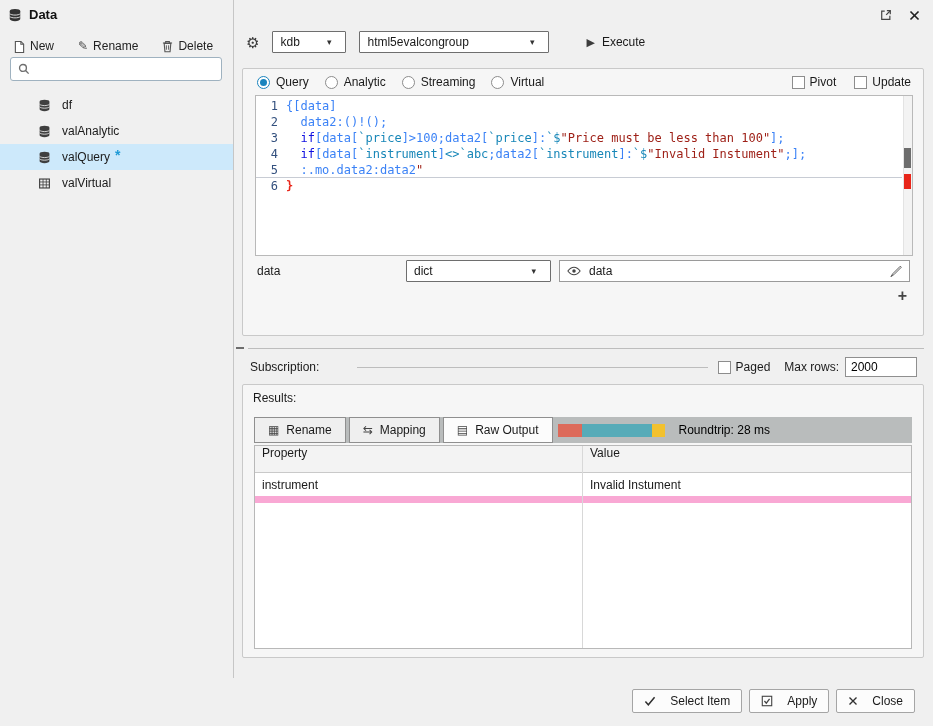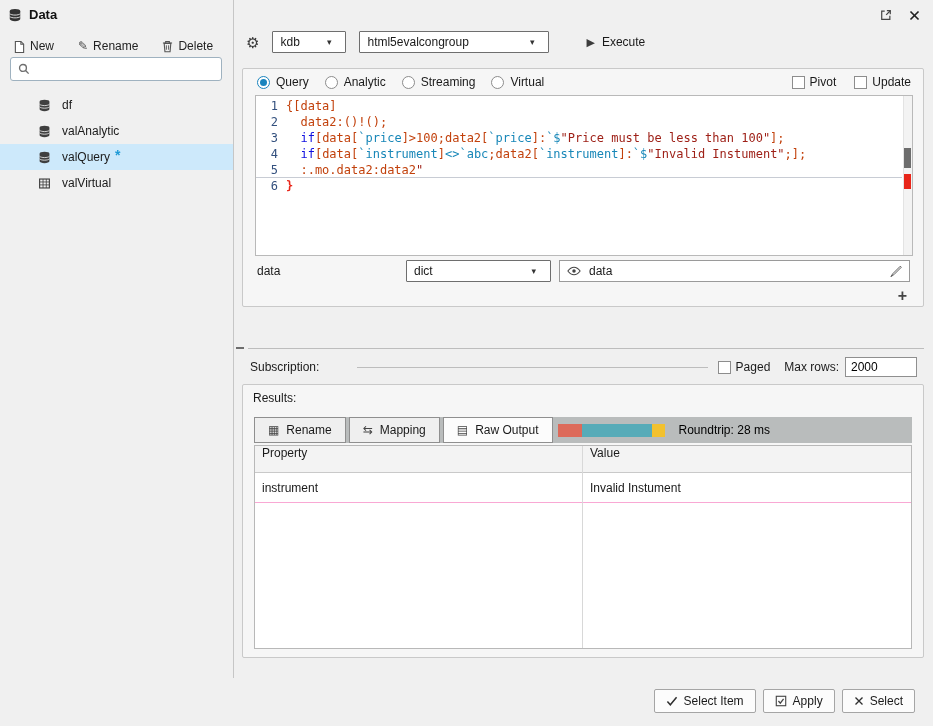--- a/index.html
+++ b/index.html
@@ -41,42 +41,42 @@
   .gear { font-size: 15px; color: #3a3a3a; line-height: 1; }
   .combo { height: 22px; background: #fff; border: 1px solid #6e6e6e; border-radius: 1px; display: flex; align-items: center; justify-content: space-between; padding: 0 14px 0 7px; }
   .combo-kdb { width: 74px; }
   .combo-group { width: 190px; }
   .combo-dict { width: 145px; flex: none; }
   .combo-arrow { font-size: 9px; color: #333; margin-left: 6px; }
   .execute-btn { display: flex; align-items: center; gap: 7px; margin-left: 24px; cursor: default; }
   .play-icon { color: #3c3c3c; font-size: 11px; }
 
   .group-box { position: absolute; left: 8px; right: 9px; border: 1px solid #c9c9c9; background: #f6f6f6; border-radius: 2px; }
-  .query-box { top: 68px; height: 239px; }
+  .query-box { top: 68px; height: 268px; }
 
   .mode-row { position: absolute; left: 14px; right: 12px; top: 4px; height: 18px; display: flex; align-items: center; gap: 18px; }
   .mode-spacer { flex: 1; }
   .radio-item { display: flex; align-items: center; gap: 6px; cursor: default; }
   .radio-circle { width: 13px; height: 13px; border-radius: 50%; border: 1px solid #8c8c8c; background: #fff; position: relative; flex: none; }
   .radio-item.selected .radio-circle { border-color: var(--accent, #1a84be); }
   .radio-item.selected .radio-circle::after { content: ""; position: absolute; inset: 2px; border-radius: 50%; background: var(--accent, #1a84be); }
   .check-item { display: flex; align-items: center; gap: 5px; cursor: default; }
   .checkbox { width: 13px; height: 13px; border: 1px solid #8d8d8d; background: #fff; flex: none; }
 
   .editor { position: absolute; left: 12px; right: 10px; top: 26px; height: 161px; background: #fff; border: 1px solid #b9b9b9; font-family: "DejaVu Sans Mono", monospace; font-size: 12px; overflow: hidden; }
   .code-lines { position: absolute; left: 0; top: 2px; right: 10px; }
   .code-line { display: flex; height: 16px; line-height: 16px; white-space: pre; }
   .code-line.current { border-bottom: 1px solid #c8ccd4; }
   .line-number { width: 30px; flex: none; text-align: right; padding-right: 8px; color: #33507e; }
   .line-text { white-space: pre; color: #000; }
   .c-kw  { color: var(--keyword, #1010e0); }
   .c-sym { color: var(--symbol, #1887b8); }
   .c-str { color: var(--string, #9e2017); }
   .c-err { color: var(--error, #ee1111); font-weight: bold; }
-  .c-plain { color: #c2410c; }
+  .c-plain { color: #3b82f6; }
   .scrollstrip { position: absolute; right: 0; top: 0; bottom: 0; width: 9px; background: #f3f3f3; border-left: 1px solid #e3e3e3; }
   .scroll-thumb { position: absolute; top: 52px; right: 1px; width: 7px; height: 20px; background: #6d6d6d; }
   .error-marker { position: absolute; top: 78px; right: 1px; width: 7px; height: 15px; background: var(--error, #e03a2a); }
 
   .param-row { position: absolute; left: 14px; right: 13px; top: 190px; height: 24px; display: flex; align-items: center; }
   .param-name { width: 149px; }
   .param-value { flex: 1; margin-left: 8px; height: 22px; border: 1px solid #9a9a9a; background: #fff; display: flex; align-items: center; padding: 0 7px; gap: 8px; }
   .pv-edit { margin-left: auto; line-height: 0; }
   .eye-wrap { line-height: 0; }
   .add-param { position: absolute; right: 16px; top: 219px; font-size: 16px; color: #444; font-weight: bold; line-height: 1; cursor: default; }
@@ -98,26 +98,26 @@
   .rtab { height: 26px; display: flex; align-items: center; gap: 7px; padding: 0 13px; background: #efefef; border: 1px solid #8f8f8f; margin-right: 3px; cursor: default; }
   .rtab.active { background: #fcfcfc; }
   .rtab-icon { font-size: 12px; color: #444; line-height: 1; }
   .bar { display: flex; align-items: center; margin-left: 2px; }
   .bar-seg { height: 13px; }
   .roundtrip { margin-left: 14px; color: #000000; }
 
   .rtable { position: absolute; left: 11px; right: 11px; top: 60px; bottom: 8px; background: #fff; border: 1px solid #b8b8b8; overflow: hidden; }
   .col-divider { position: absolute; top: 0; bottom: 0; left: 327px; border-left: 1px solid #d8d8d8; }
   .thead { display: flex; height: 27px; background: #f3f3f3; border-bottom: 1px solid #c9c9c9; align-items: flex-start; }
-  .trow { display: flex; height: 30px; border-bottom: 1px solid #f9a8d4; align-items: stretch; background: #fff; }
+  .trow { display: flex; height: 30px; border-bottom: 7px solid #f9a8d4; align-items: stretch; background: #fff; }
   .cell-prop { width: 327px; flex: none; padding-left: 7px; display: flex; align-items: center; }
   .cell-val { flex: 1; padding-left: 8px; display: flex; align-items: center; }
 
   .footer { position: absolute; right: 18px; top: 689px; display: flex; gap: 7px; }
-  .btn { height: 24px; display: flex; align-items: center; gap: 6px; padding: 0 11px; background: #fcfcfc; border: 1px solid #a5a5a5; border-radius: 2px; cursor: default; }
+  .btn { height: 24px; display: flex; align-items: center; gap: 14px; padding: 0 11px; background: #fcfcfc; border: 1px solid #a5a5a5; border-radius: 2px; cursor: default; }
   .btn-icon { line-height: 0; }
 </style>
 </head>
 <body>
 
 <div class="window">
 
   <aside class="sidebar">
     <div class="sidebar-header">
       <span class="tree-icon">
@@ -412,17 +412,17 @@
             </svg>
         </span>
         <span>Apply</span>
       </div>
       <div class="btn">
         <span class="btn-icon">
           <svg width="10" height="10" viewBox="0 0 12 12">
               <path d="M1.8 1.8l8.4 8.4M10.2 1.8l-8.4 8.4" stroke="#2f2f2f" stroke-width="1.6"></path>
             </svg>
         </span>
-        <span>Select</span>
+        <span>Close</span>
       </div>
     </div>
   </main>
 </div>
 
 </body></html>

